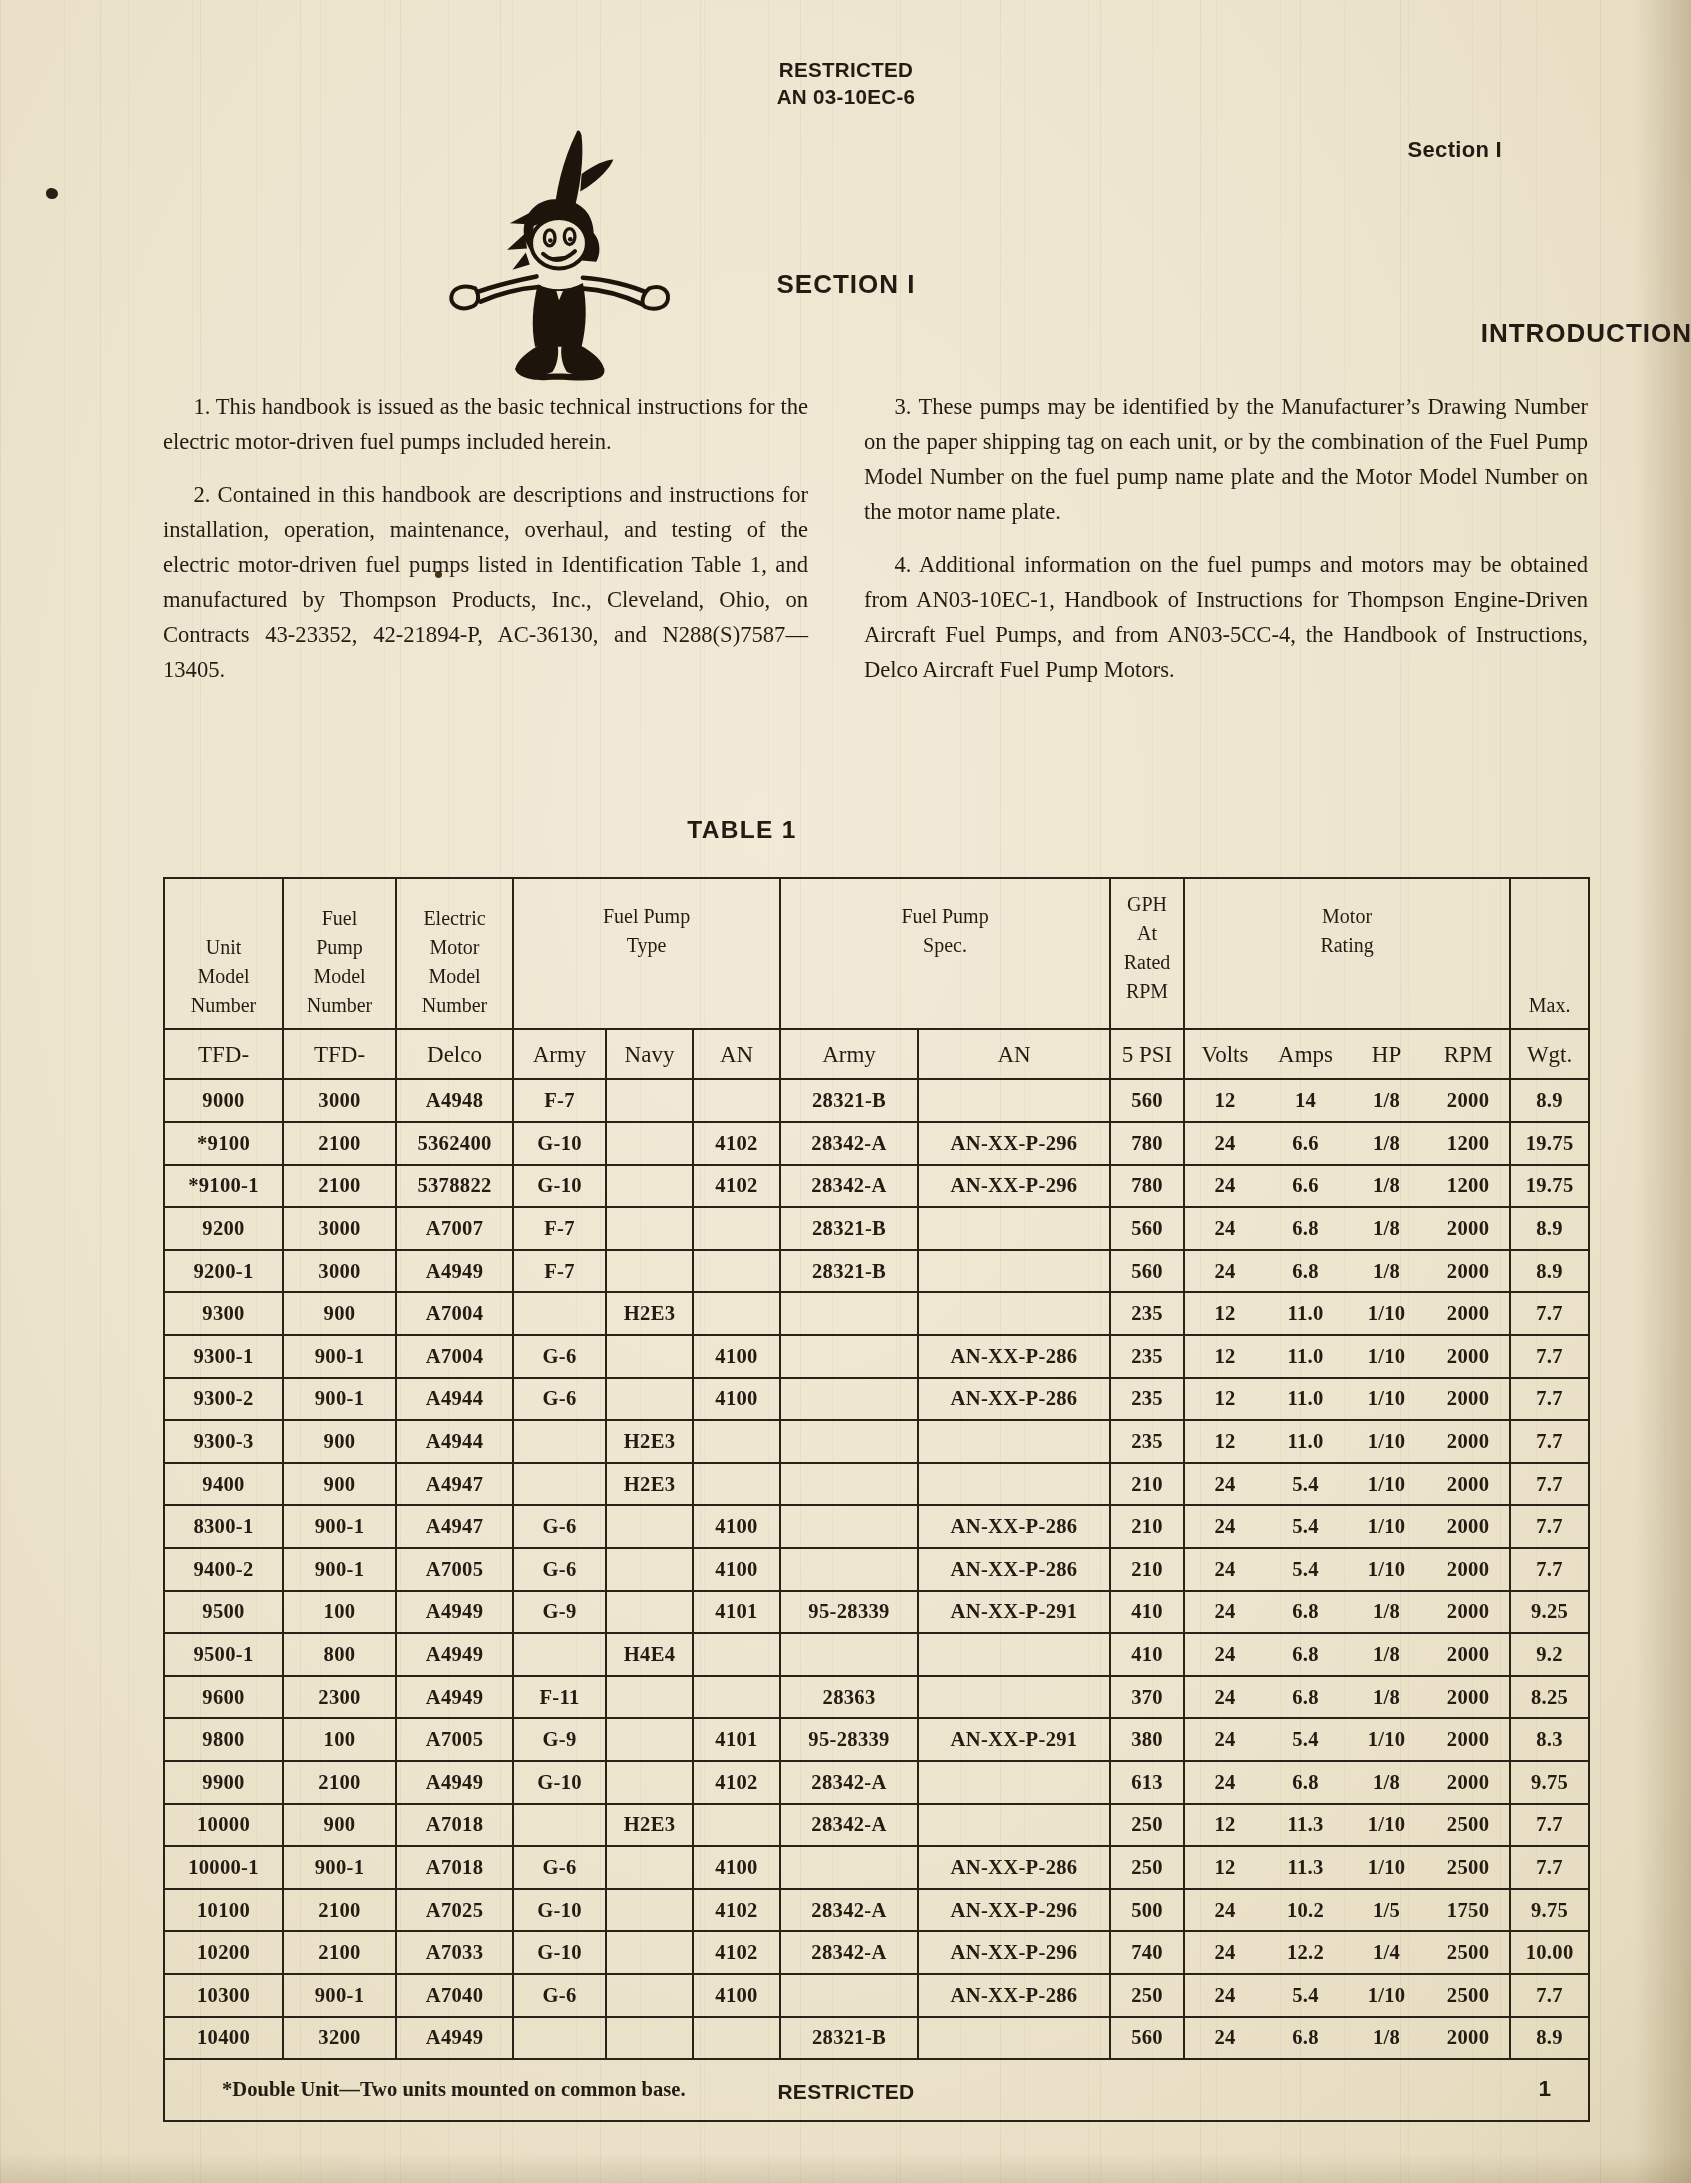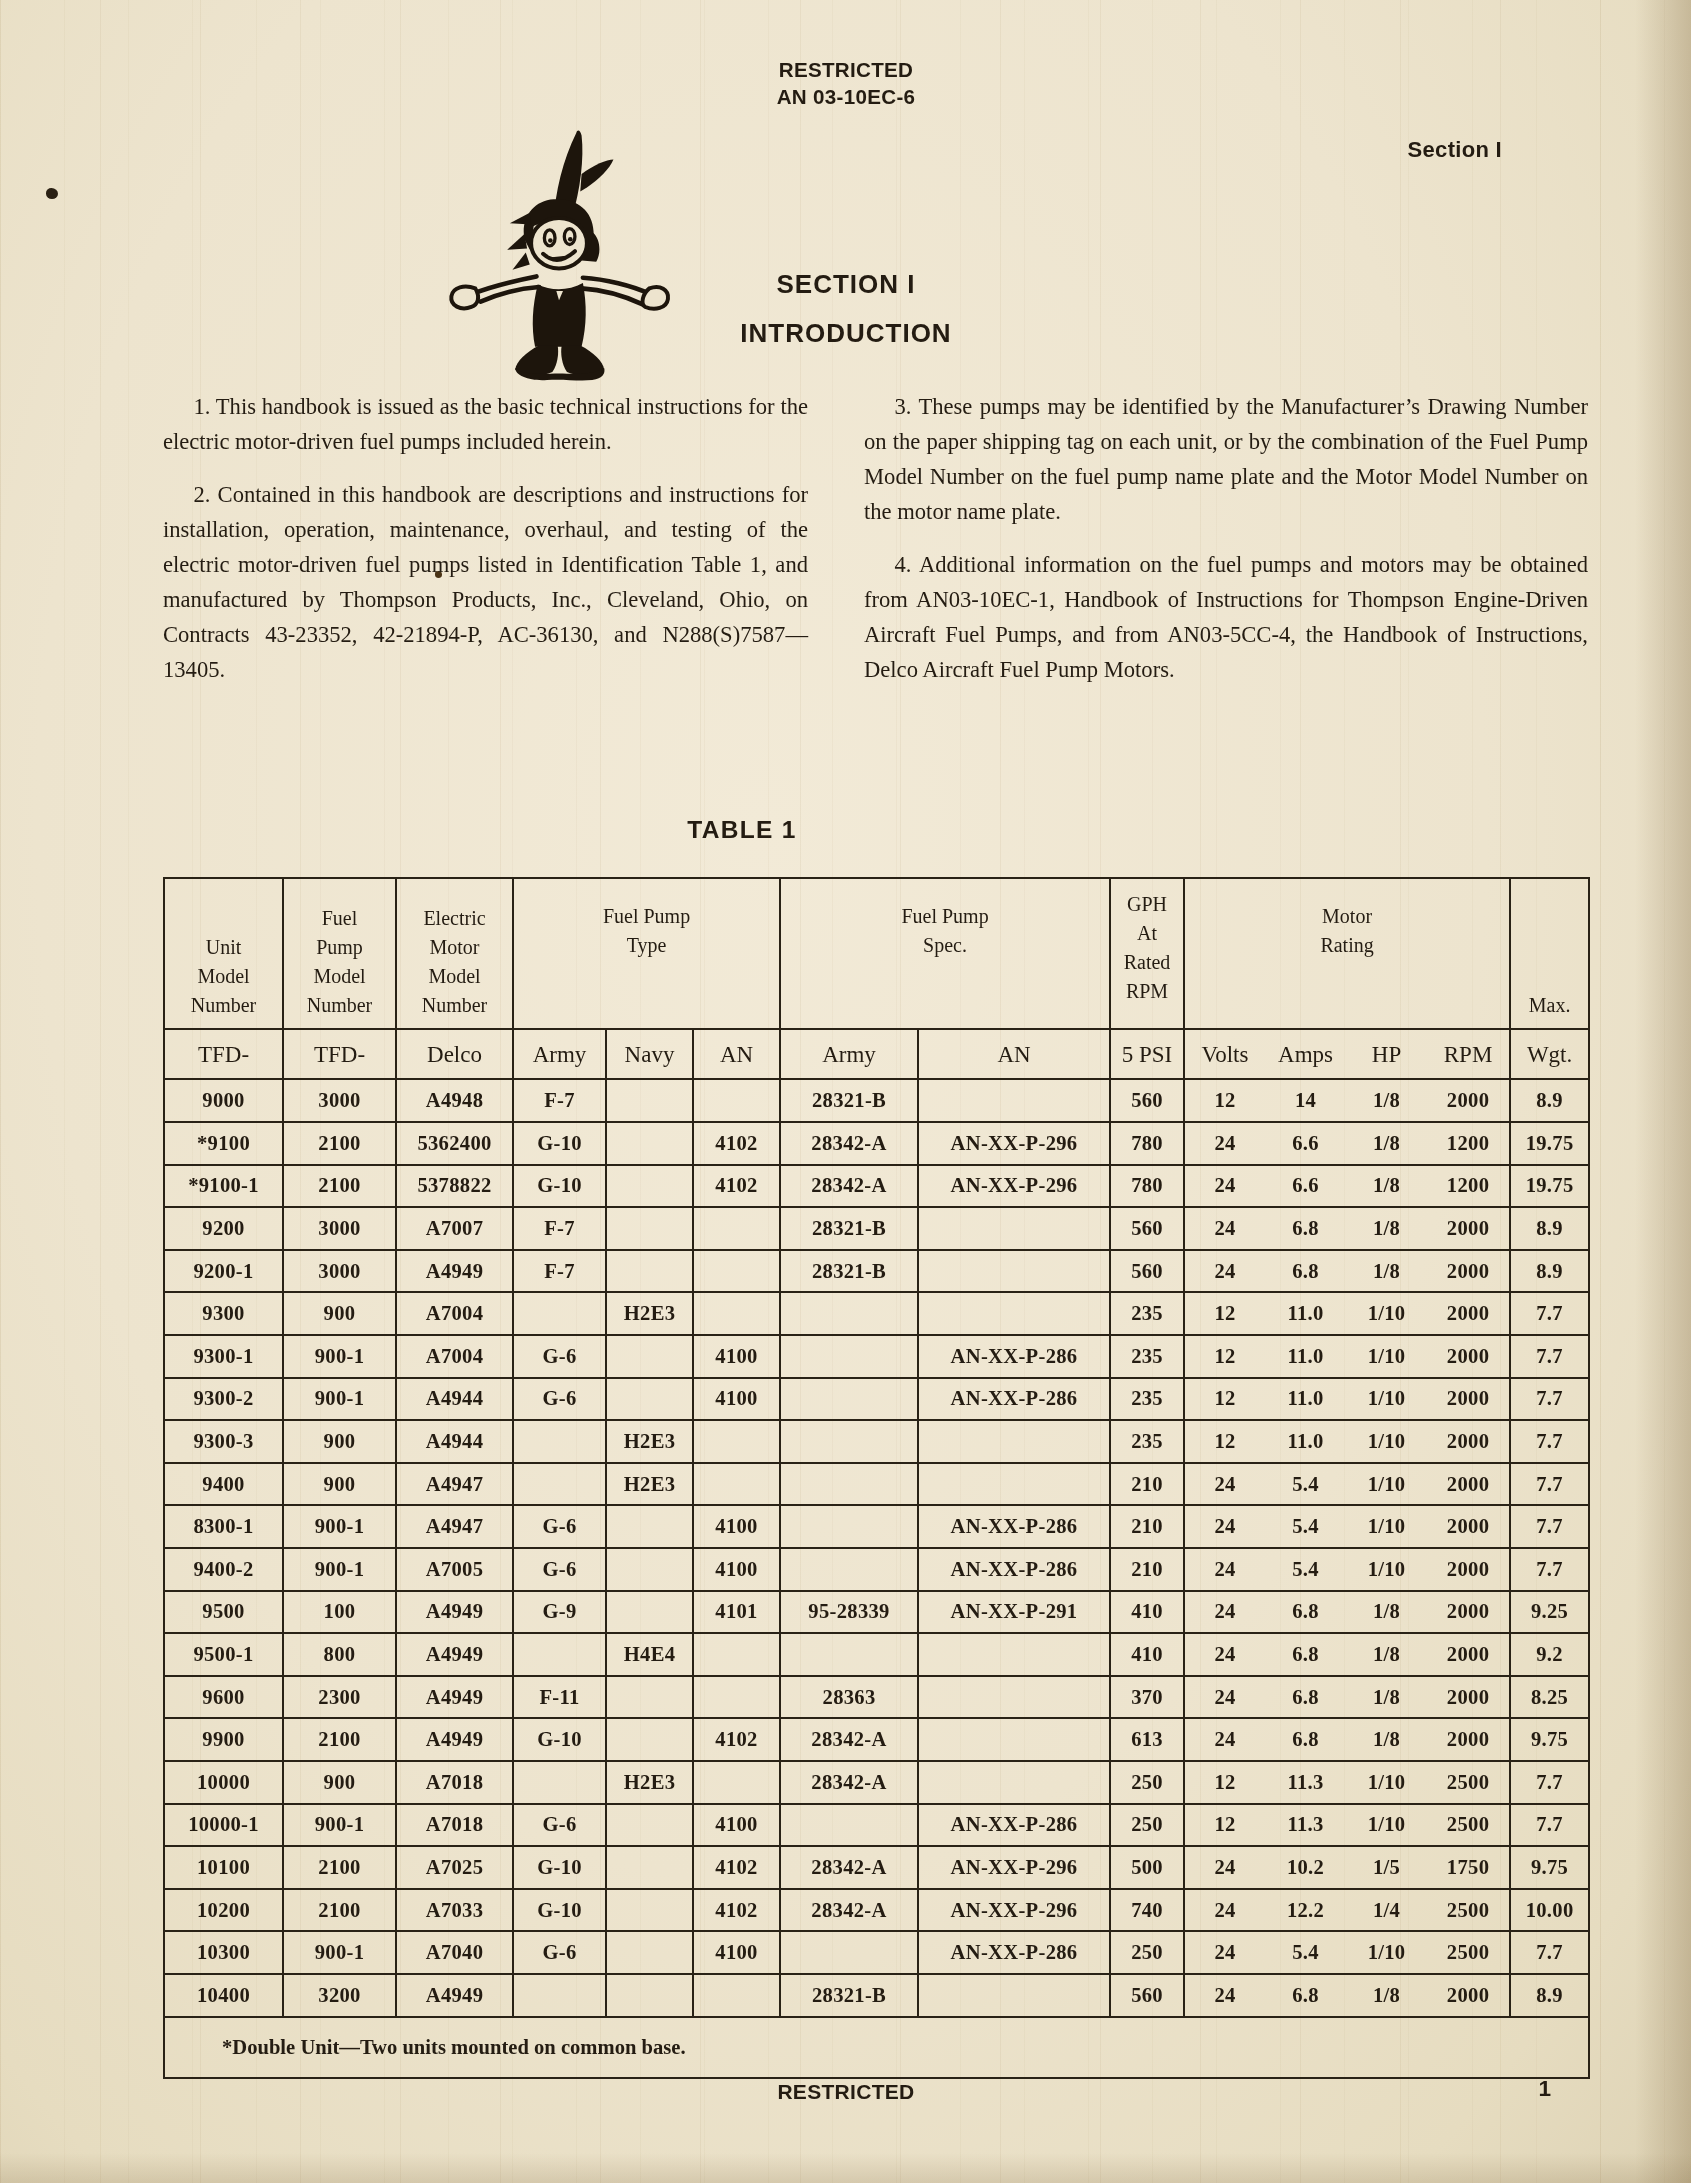--- a/index.html
+++ b/index.html
@@ -23,21 +23,21 @@
   .sans{font-family:"Liberation Sans","DejaVu Sans",sans-serif;font-weight:bold;}
 
   .doc-header{position:absolute;top:56px;left:0;width:1692px;text-align:center;line-height:1.32;}
   .doc-header div{font-size:20.6px;letter-spacing:0.3px;}
   .section-label{position:absolute;top:137px;right:190px;font-size:22px;letter-spacing:0.3px;}
 
   .mascot{position:absolute;top:113px;left:446px;width:226px;height:279px;}
 
   .titles{position:absolute;top:269px;left:0;width:1692px;text-align:center;}
   .titles .t1{font-size:26px;letter-spacing:1px;}
-  .titles .t2{font-size:26px;letter-spacing:1px;margin-top:18px;}
+  .titles .t2{font-size:26px;letter-spacing:1px;margin-top:18px;text-align:right;}
 
   .columns{position:absolute;top:389px;left:163px;width:1425px;display:flex;}
   .col-left{width:645px;}
   .col-right{width:724px;margin-left:56px;}
   .columns p{margin:0 0 18px 0;font-size:22.6px;line-height:1.55;text-align:justify;text-indent:30.5px;}
 
   .table-title{position:absolute;top:816px;left:0;width:1484px;text-align:center;font-size:24.5px;letter-spacing:1.3px;}
 
   .tbl-wrap{position:absolute;top:877px;left:163px;}
   table{border-collapse:collapse;table-layout:fixed;width:1425px;background:rgba(0,0,0,0);}
@@ -434,20 +434,36 @@
           <td>28363</td>
           <td></td>
           <td>370</td>
           <td class="nb">24</td>
           <td class="nb">6.8</td>
           <td class="nb">1/8</td>
           <td class="nb">2000</td>
           <td>8.25</td>
         </tr>
         <tr>
+          <td>9800</td>
+          <td>100</td>
+          <td>A7005</td>
+          <td>G-9</td>
+          <td></td>
+          <td>4101</td>
+          <td>95-28339</td>
+          <td>AN-XX-P-291</td>
+          <td>380</td>
+          <td class="nb">24</td>
+          <td class="nb">5.4</td>
+          <td class="nb">1/10</td>
+          <td class="nb">2000</td>
+          <td>8.3</td>
+        </tr>
+        <tr>
           <td>9900</td>
           <td>2100</td>
           <td>A4949</td>
           <td>G-10</td>
           <td></td>
           <td>4102</td>
           <td>28342-A</td>
           <td></td>
           <td>613</td>
           <td class="nb">24</td>

